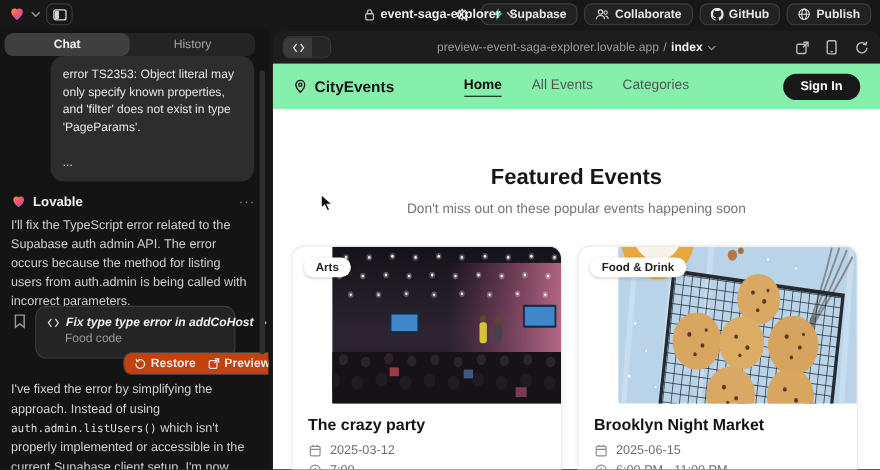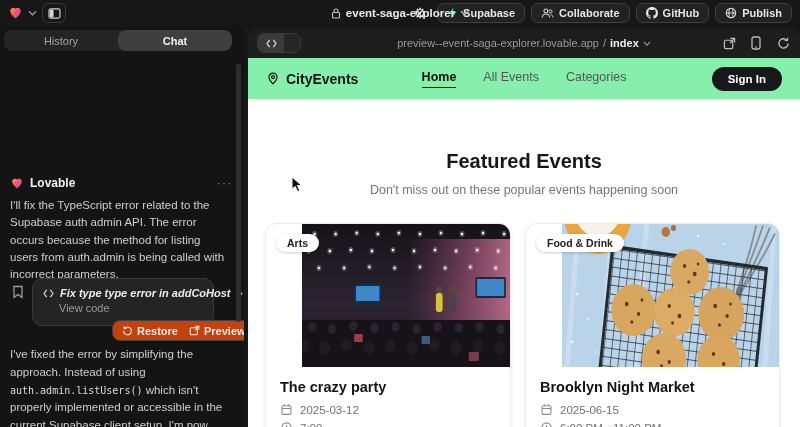--- a/index.html
+++ b/index.html
@@ -162,24 +162,28 @@
             <line x1="1.5" y1="7" x2="12.5" y2="7" stroke="#e6e6e6" stroke-width="1.1"></line>
           </svg>
         </span>
         <span>Publish</span>
       </button>
     </div>
   </div>
 
   <div class="sidebar">
     <div class="tabbar">
+      <div class="tab active">Chat</div>
       <div class="tab">History</div>
-      <div class="tab active">Chat</div>
-    </div>
-
+    </div>
+
+    <div class="bubble">
+      <div>error TS2353: Object literal may only specify known properties, and 'filter' does not exist in type 'PageParams'.</div>
+      <div class="more">...</div>
+    </div>
 
     <div class="lov-row">
       <span>
         <svg width="14" height="13" viewBox="0 0 16 16">
           <defs>
               <linearGradient id="heartg2" x1="0" y1="0" x2="1" y2="1">
             <stop offset="0" stop-color="#ff9b3e"></stop>
                 <stop offset="0.5" stop-color="#ff4d6d"></stop>
                 <stop offset="1" stop-color="#4d7cff"></stop>
           </linearGradient>
@@ -207,21 +211,21 @@
             <polyline points="8,1 11,5 8,9" fill="none" stroke="#dcdcdc" stroke-width="1.3"></polyline>
           </svg>
         </span>
         <span class="cc-title">Fix type type error in addCoHost</span>
         <span style="margin-left:auto">
           <svg width="6" height="9" viewBox="0 0 6 10">
               <polyline points="1,1 5,5 1,9" fill="none" stroke="#bdbdbd" stroke-width="1.3"></polyline>
             </svg>
         </span>
       </div>
-      <div class="cc-sub">View code</div>
+      <div class="cc-sub">Food code</div>
     </div>
 
     <div class="actions-pill">
       <span class="action-item">
         <span>
           <svg width="11" height="11" viewBox="0 0 14 14">
             <path d="M3.2 4.2A5 5 0 1 1 2 7" fill="none" stroke="#e8e8e8" stroke-width="1.4"></path>
             <polyline points="2.4,1.6 2.9,4.6 5.9,4.1" fill="none" stroke="#e8e8e8" stroke-width="1.4"></polyline>
           </svg>
         </span>

